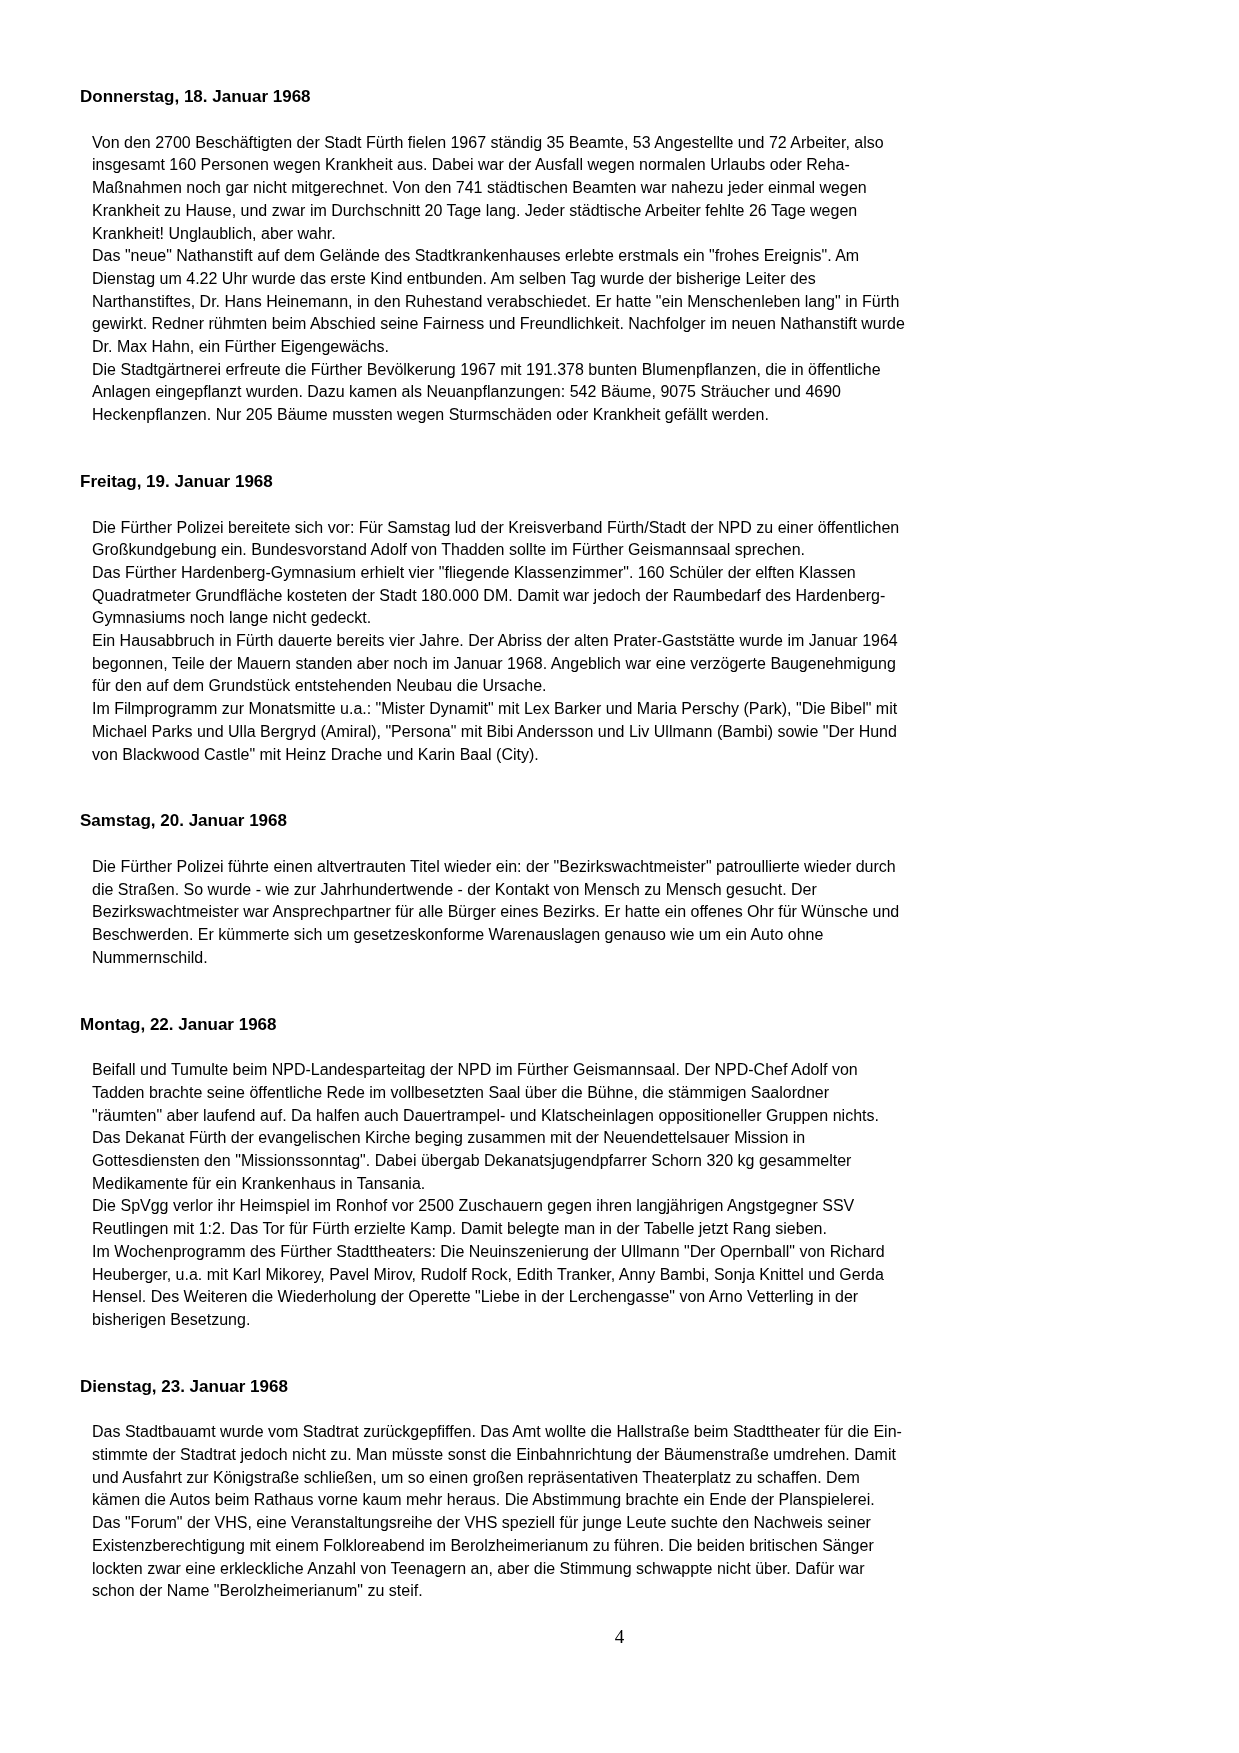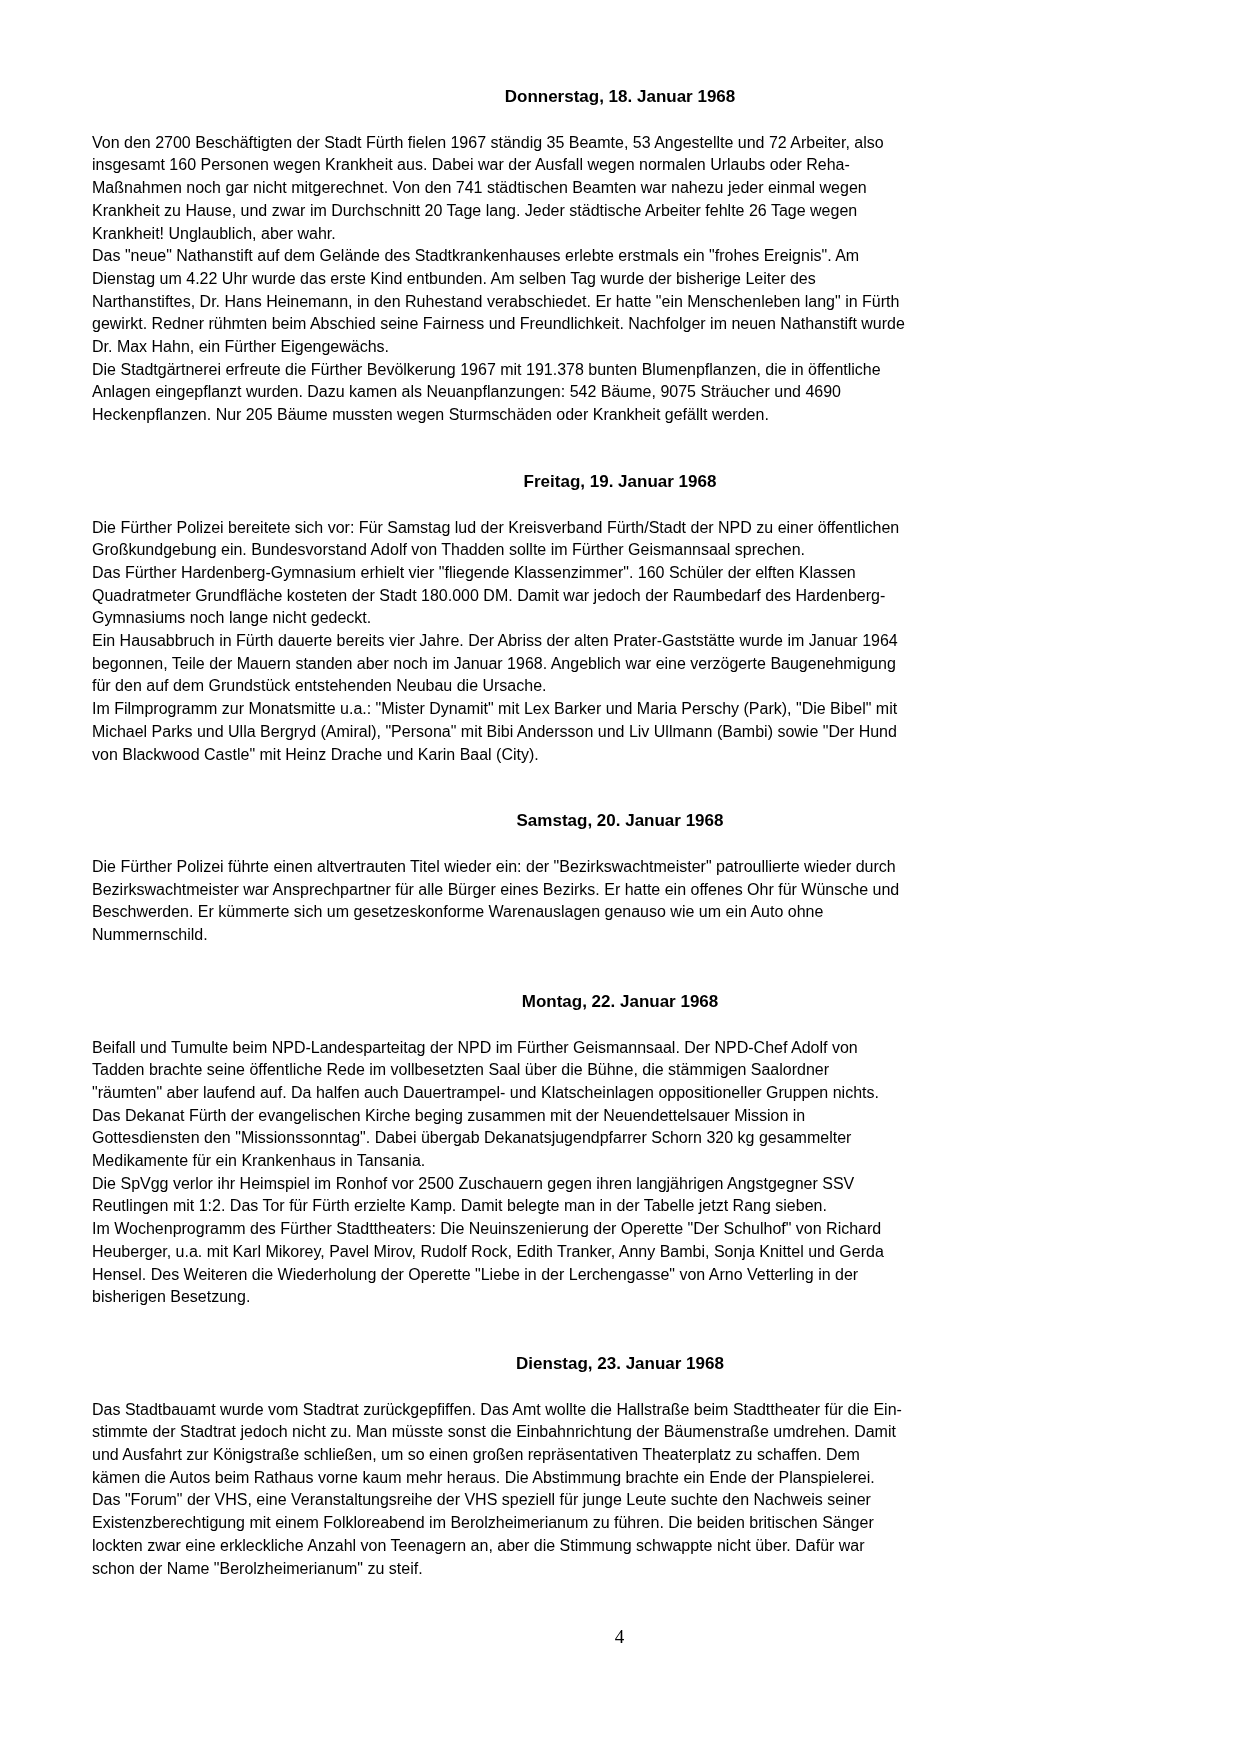--- a/index.html
+++ b/index.html
@@ -21,21 +21,20 @@
     left: 80px;
     top: 86px;
     width: 1080px;
   }
   .section-heading {
     font-size: 17px;
     font-weight: bold;
     line-height: 22.7px;
     margin: 44px 0 23px 0;
     white-space: nowrap;
-    text-align: center;
   }
   .section:first-child .section-heading {
     margin-top: 0;
   }
   .paragraph {
     margin: 12px;
   }
   .line {
     font-size: 16px;
     line-height: 22.7px;
@@ -88,37 +87,38 @@
           <div class="line">für den auf dem Grundstück entstehenden Neubau die Ursache.</div>
           <div class="line">Im Filmprogramm zur Monatsmitte u.a.: "Mister Dynamit" mit Lex Barker und Maria Perschy (Park), "Die Bibel" mit</div>
           <div class="line">Michael Parks und Ulla Bergryd (Amiral), "Persona" mit Bibi Andersson und Liv Ullmann (Bambi) sowie "Der Hund</div>
           <div class="line">von Blackwood Castle" mit Heinz Drache und Karin Baal (City).</div>
         </div>
       </div>
       <div class="section">
         <div class="section-heading">Samstag, 20. Januar 1968</div>
         <div class="paragraph">
           <div class="line">Die Fürther Polizei führte einen altvertrauten Titel wieder ein: der "Bezirkswachtmeister" patroullierte wieder durch</div>
+          <div class="line">die Straßen. So wurde - wie zur Jahrhundertwende - der Kontakt von Mensch zu Mensch gesucht. Der</div>
           <div class="line">Bezirkswachtmeister war Ansprechpartner für alle Bürger eines Bezirks. Er hatte ein offenes Ohr für Wünsche und</div>
           <div class="line">Beschwerden. Er kümmerte sich um gesetzeskonforme Warenauslagen genauso wie um ein Auto ohne</div>
           <div class="line">Nummernschild.</div>
         </div>
       </div>
       <div class="section">
         <div class="section-heading">Montag, 22. Januar 1968</div>
         <div class="paragraph">
           <div class="line">Beifall und Tumulte beim NPD-Landesparteitag der NPD im Fürther Geismannsaal. Der NPD-Chef Adolf von</div>
           <div class="line">Tadden brachte seine öffentliche Rede im vollbesetzten Saal über die Bühne, die stämmigen Saalordner</div>
           <div class="line">"räumten" aber laufend auf. Da halfen auch Dauertrampel- und Klatscheinlagen oppositioneller Gruppen nichts.</div>
           <div class="line">Das Dekanat Fürth der evangelischen Kirche beging zusammen mit der Neuendettelsauer Mission in</div>
           <div class="line">Gottesdiensten den "Missionssonntag". Dabei übergab Dekanatsjugendpfarrer Schorn 320 kg gesammelter</div>
           <div class="line">Medikamente für ein Krankenhaus in Tansania.</div>
           <div class="line">Die SpVgg verlor ihr Heimspiel im Ronhof vor 2500 Zuschauern gegen ihren langjährigen Angstgegner SSV</div>
           <div class="line">Reutlingen mit 1:2. Das Tor für Fürth erzielte Kamp. Damit belegte man in der Tabelle jetzt Rang sieben.</div>
-          <div class="line">Im Wochenprogramm des Fürther Stadttheaters: Die Neuinszenierung der Operette "Der Schulhof" von Richard</div>
+          <div class="line">Im Wochenprogramm des Fürther Stadttheaters: Die Neuinszenierung der Ullmann "Der Opernball" von Richard</div>
           <div class="line">Heuberger, u.a. mit Karl Mikorey, Pavel Mirov, Rudolf Rock, Edith Tranker, Anny Bambi, Sonja Knittel und Gerda</div>
           <div class="line">Hensel. Des Weiteren die Wiederholung der Operette "Liebe in der Lerchengasse" von Arno Vetterling in der</div>
           <div class="line">bisherigen Besetzung.</div>
         </div>
       </div>
       <div class="section">
         <div class="section-heading">Dienstag, 23. Januar 1968</div>
         <div class="paragraph">
           <div class="line">Das Stadtbauamt wurde vom Stadtrat zurückgepfiffen. Das Amt wollte die Hallstraße beim Stadttheater für die Ein-</div>
           <div class="line">stimmte der Stadtrat jedoch nicht zu. Man müsste sonst die Einbahnrichtung der Bäumenstraße umdrehen. Damit</div>

